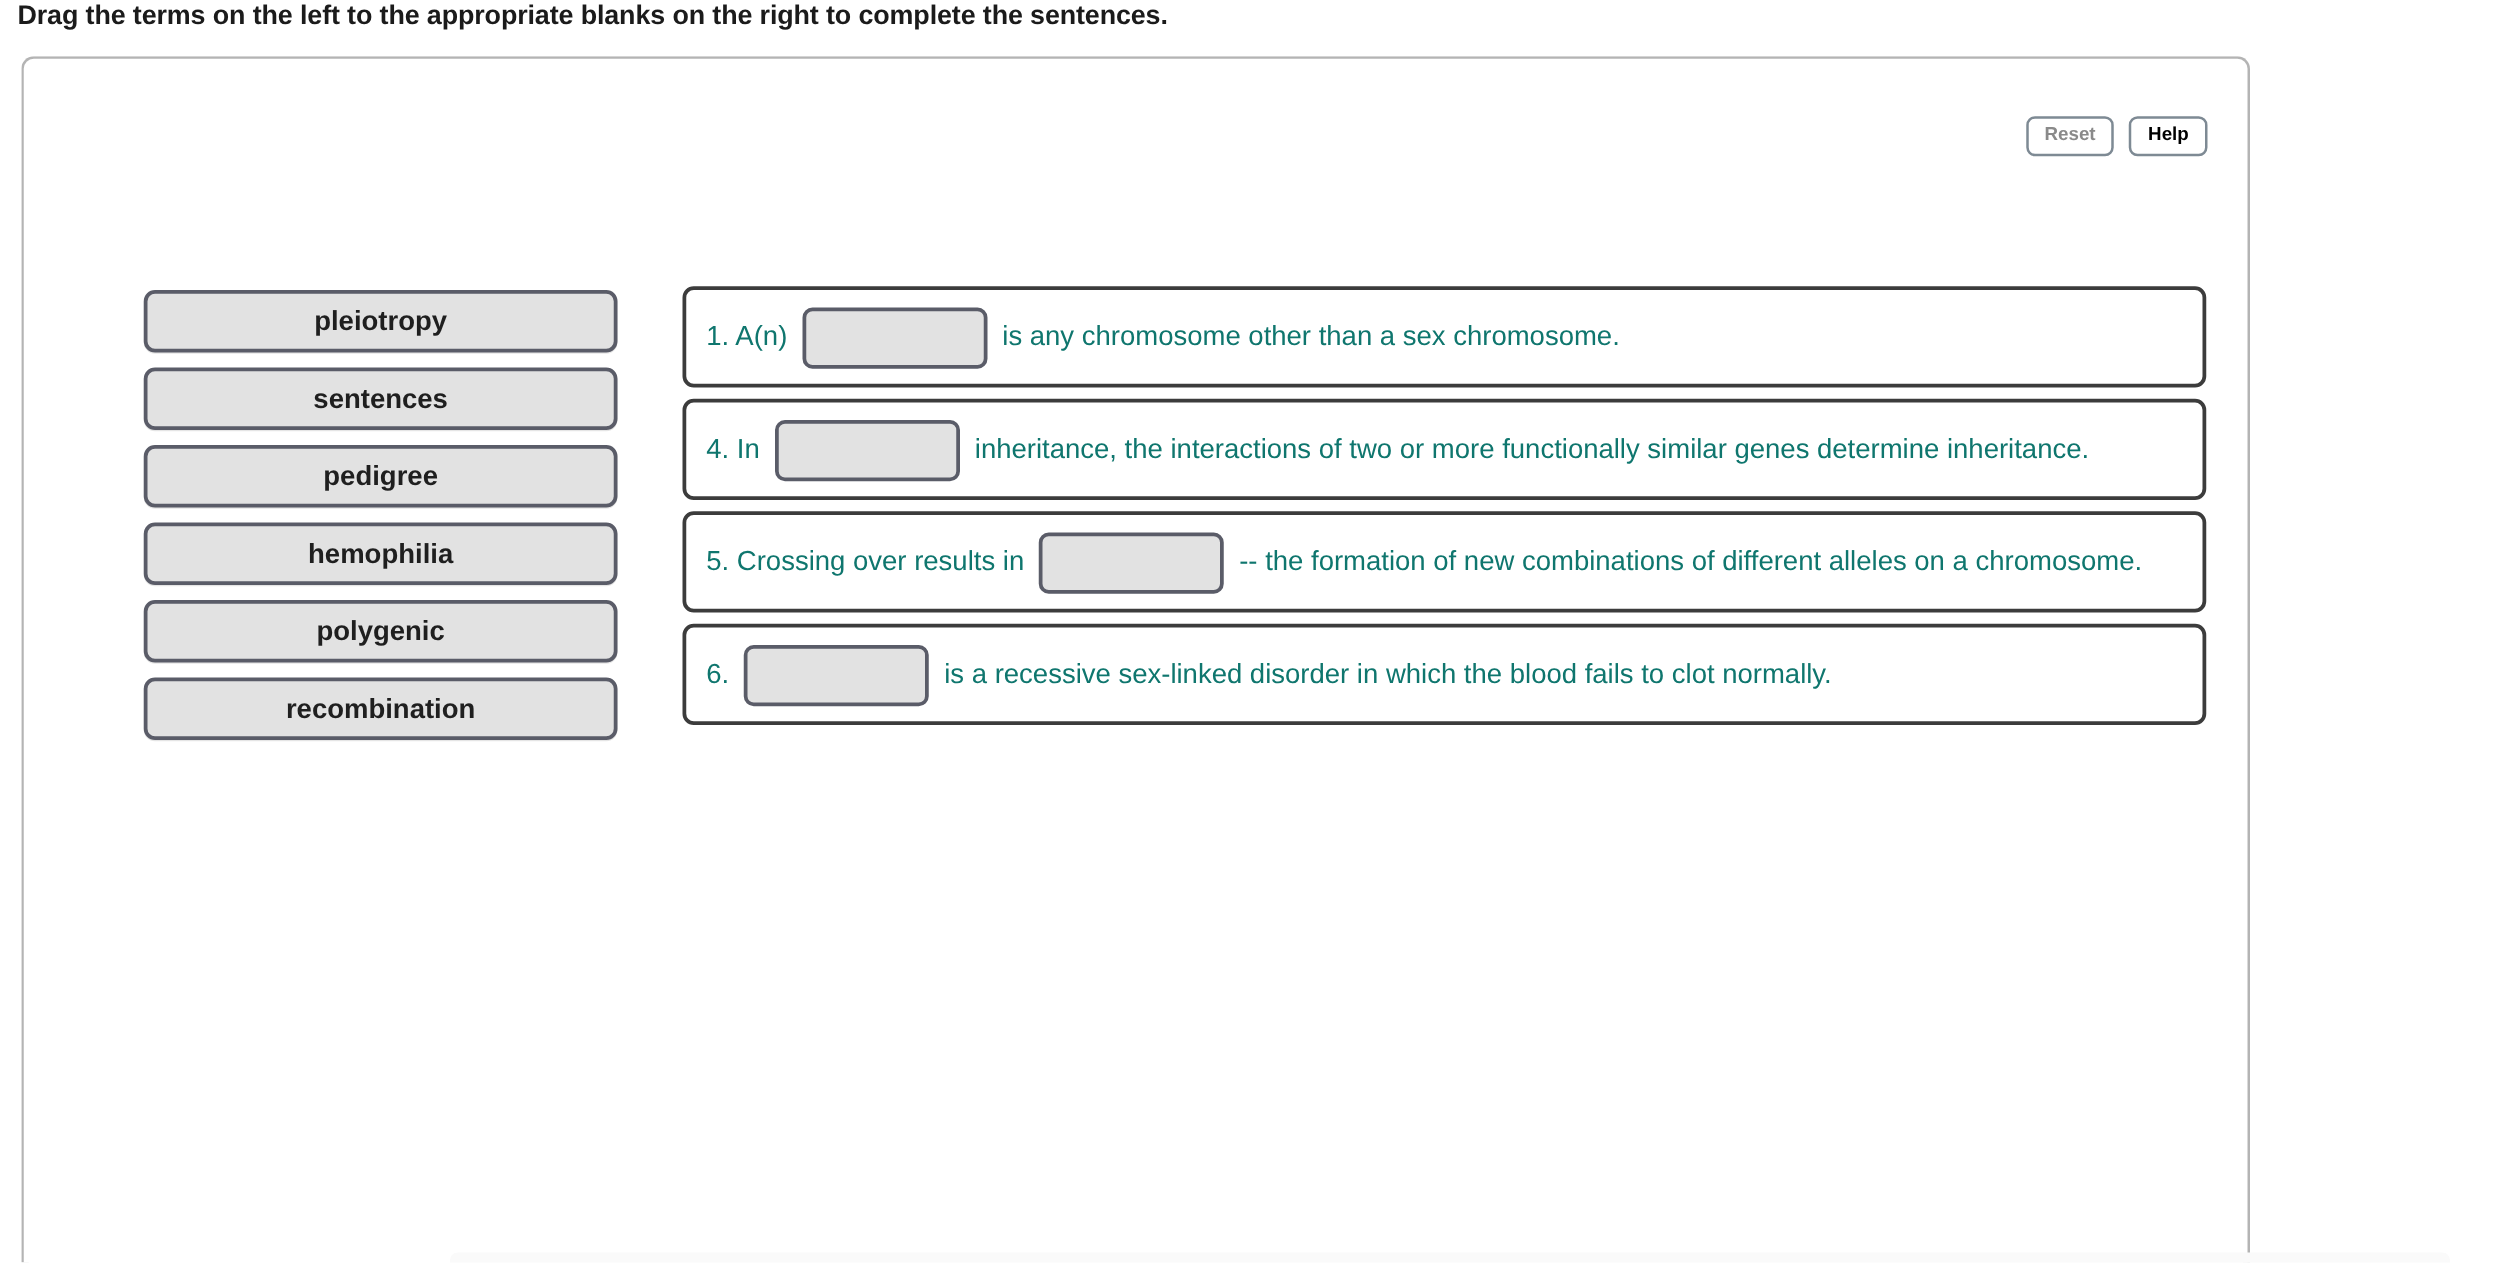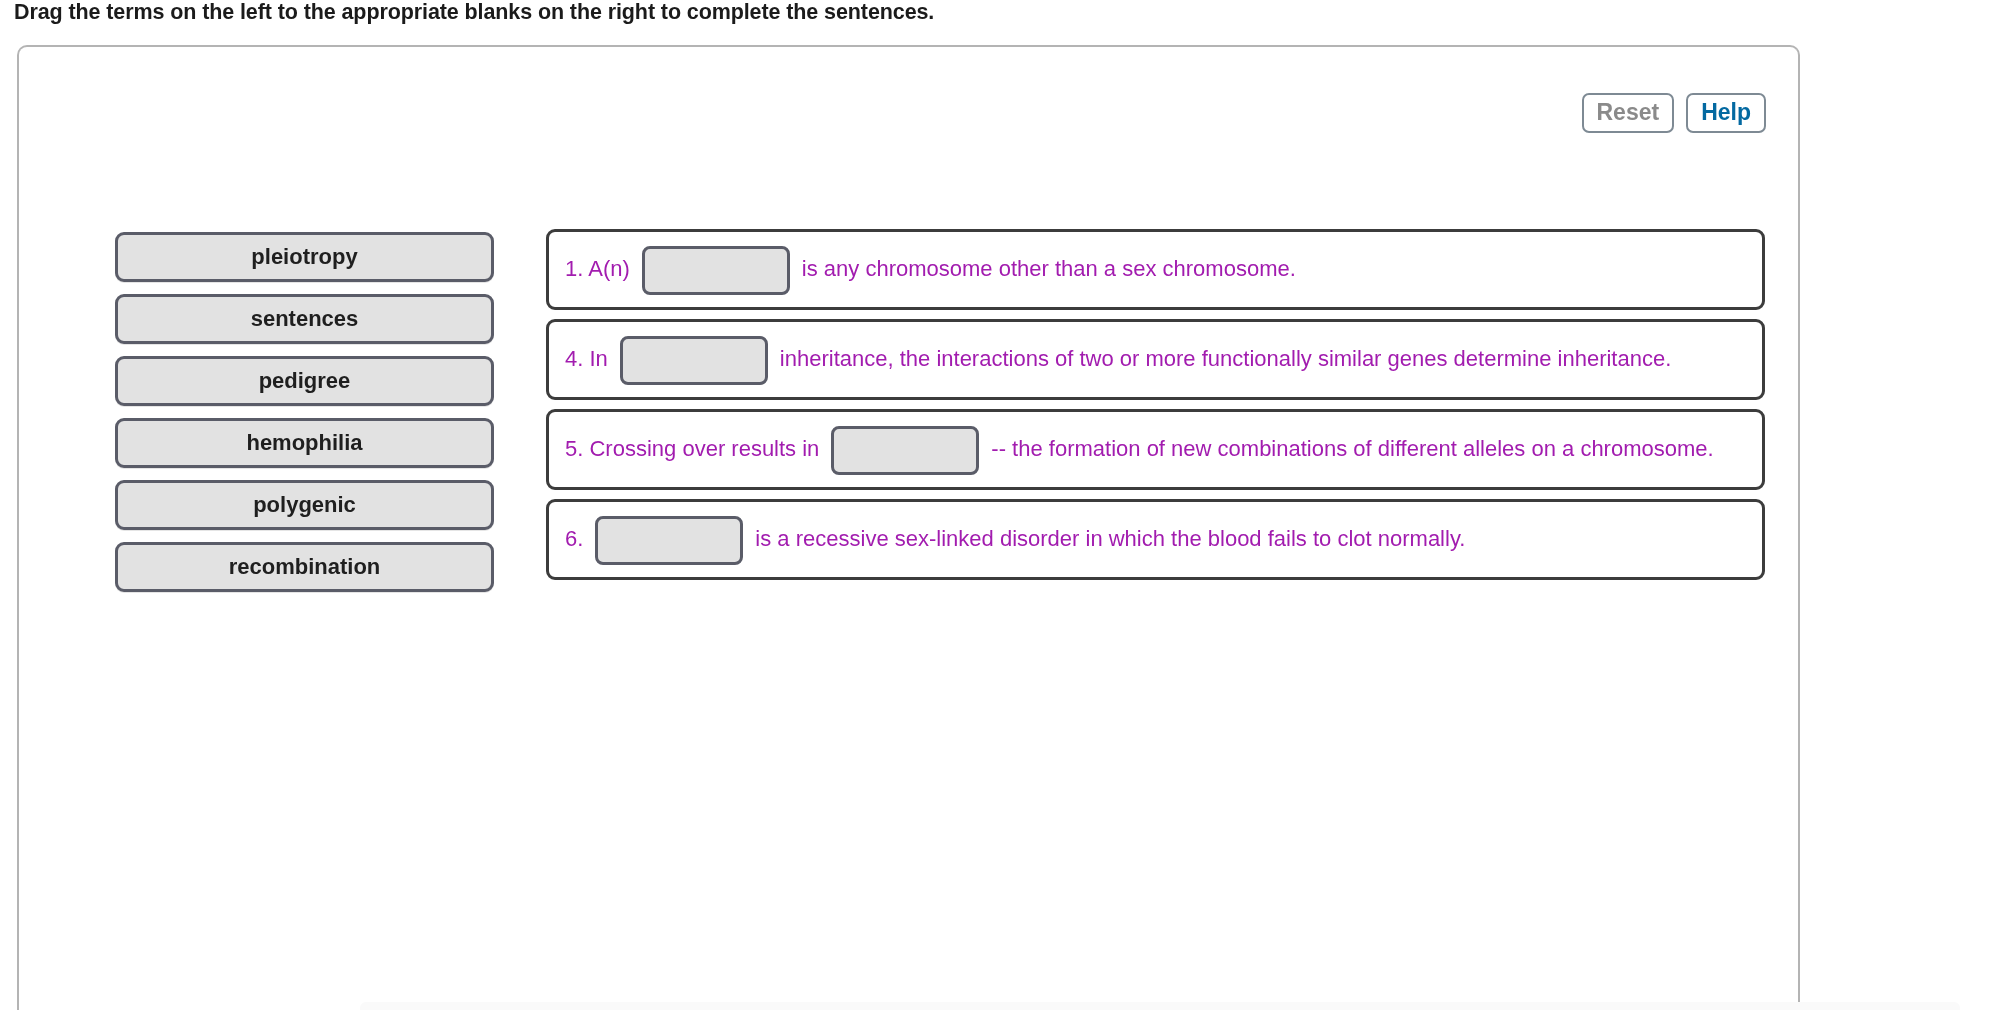--- a/index.html
+++ b/index.html
@@ -56,29 +56,29 @@
     right: 32px;
     top: 46px;
     display: flex;
     gap: 12px;
   }
   .ui-btn {
     border: 2px solid #7e8a94;
     border-radius: 7px;
     background: #ffffff;
     font-family: "Liberation Sans", sans-serif;
-    font-size: 23px;
+    font-size: 15px;
     font-weight: bold;
     padding: 5px 13px 7px 13px;
     line-height: 1.05;
     cursor: pointer;
     box-sizing: border-box;
   }
   .ui-btn.reset { color: #8a8a8a; }
-  .ui-btn.help  { color: #0369a1; }
+  .ui-btn.help  { color: #000000; }
 
   
   .terms {
     position: absolute;
     left: 80px;
     top: 185px;
     width: 395px;
     display: flex;
     flex-direction: column;
     gap: 12px;
@@ -110,21 +110,21 @@
     flex-direction: column;
     gap: 9px;
   }
   .sentence-row {
     border: 3px solid #3c3c3c;
     border-radius: 9px;
     background: #ffffff;
     box-sizing: border-box;
     padding: 9px 28px 11px 16px;
     font-size: 22px;
-    color: #a21caf;
+    color: #0f766e;
     line-height: 55px;
   }
   .sentence-row .num {
     white-space: nowrap;
   }
   .blank {
     display: inline-block;
     vertical-align: middle;
     border: 3px solid #5a5c68;
     border-radius: 8px;

